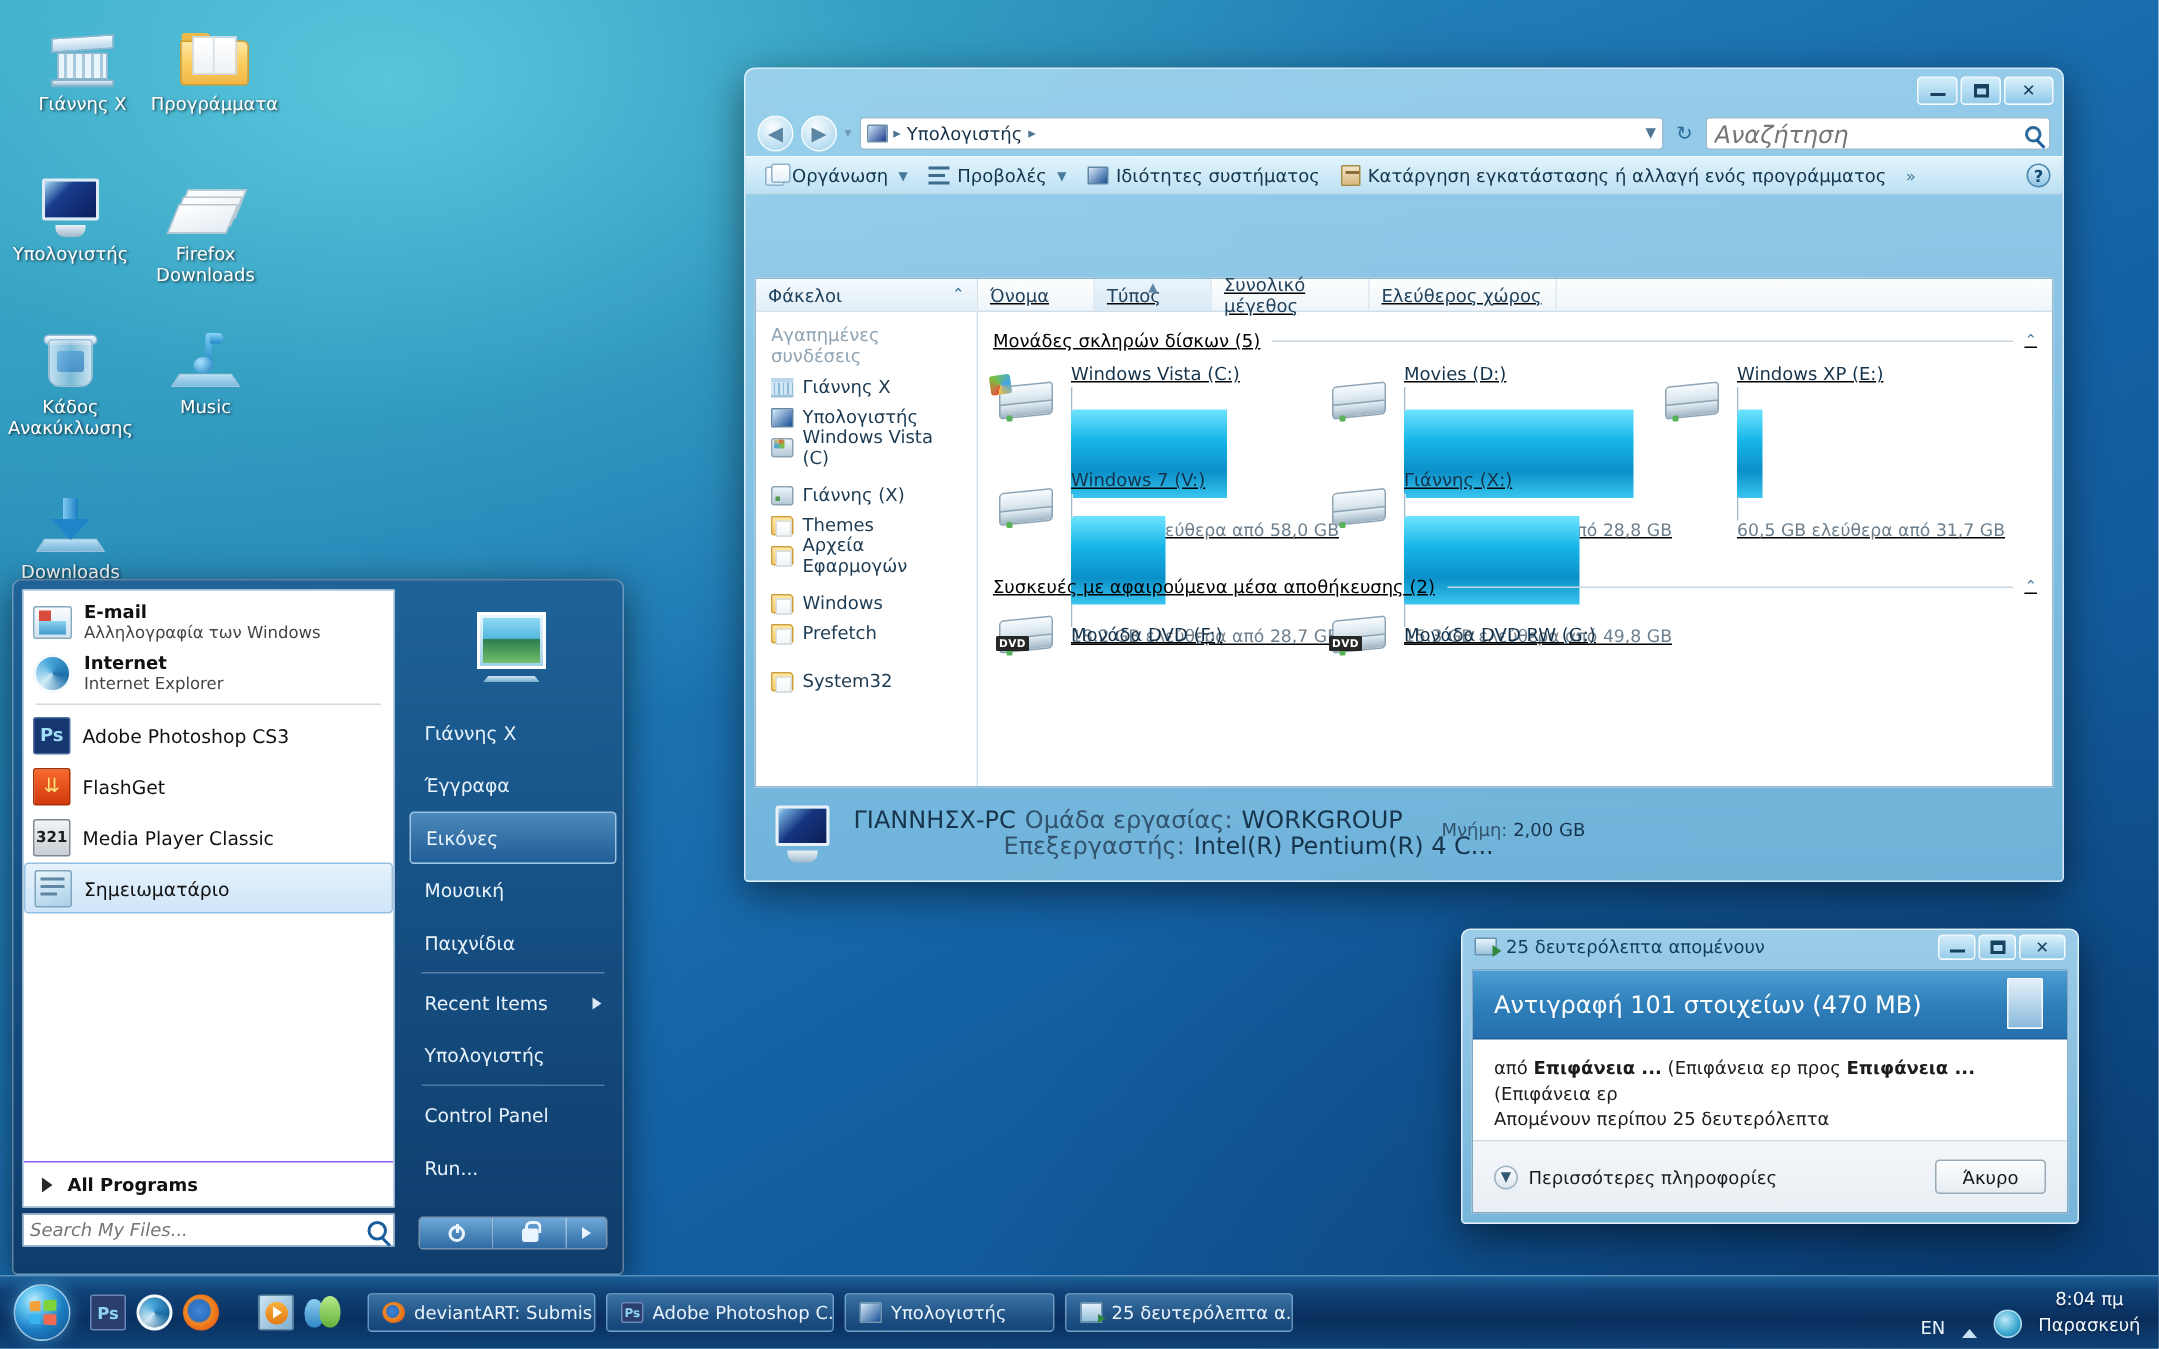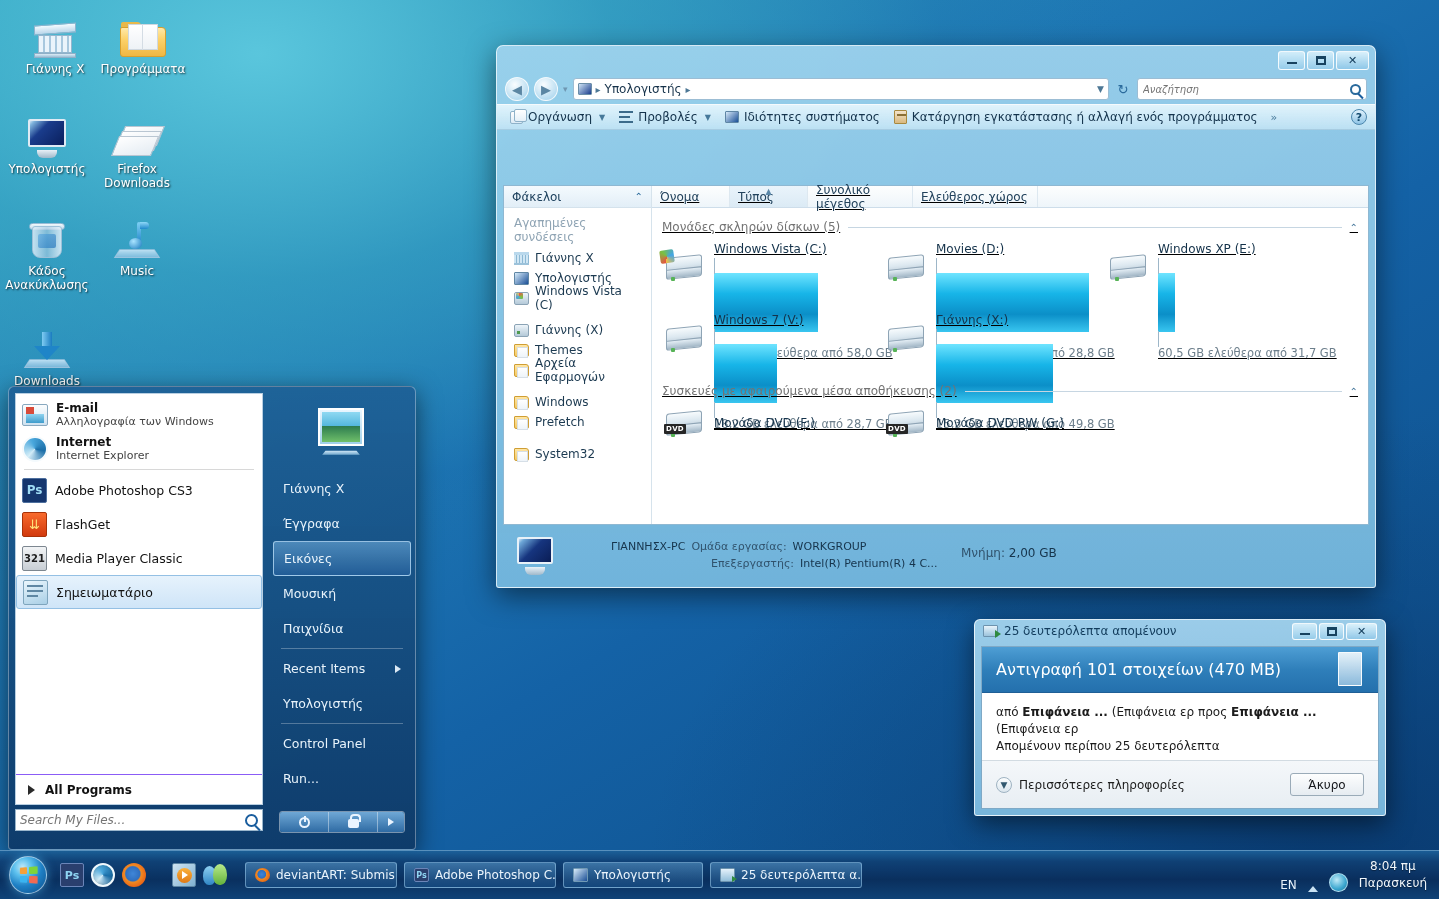--- a/index.html
+++ b/index.html
@@ -161,21 +161,21 @@
   .chev-sm { color:#6f97b2; font-size:9px; }
   .crumb { flex:1; height:22px; background:#fff; border:1px solid #9cbdd4; border-radius:3px;
     display:flex; align-items:center; padding:0 4px; gap:4px; font-size:12px; color:#16324a;}
   .crumb .pcico { width:14px;height:12px;background:linear-gradient(135deg,#cfe4f5,#1a3c8c);
     border:1px solid #6b8ea8; border-radius:1px;}
   .crumb .sep { color:#4d7795; font-size:10px; }
   .crumb .dd { margin-left:auto; color:#4d7795; font-size:9px;}
   .refr { width:18px;height:18px; color:#2a6a9c; font-size:13px; display:flex;align-items:center;justify-content:center;}
   .srch { width:230px; height:22px; background:#fff; border:1px solid #9cbdd4; border-radius:3px;
     display:flex; align-items:center; padding:0 5px;}
-  .srch input { border:0;outline:0;flex:1;font-size:10px;font-style:italic;color:#8a8a8a;
+  .srch input { border:0;outline:0;flex:1;font-size:16px;font-style:italic;color:#8a8a8a;
     font-family:inherit; background:transparent;}
   .ex-tools { height:26px; display:flex; align-items:center; gap:4px; padding:0 8px;
     background:linear-gradient(180deg, rgba(238,250,255,.85), rgba(198,230,246,.8));
     border-top:1px solid rgba(255,255,255,.85); border-bottom:1px solid rgba(130,178,208,.6);}
   .tbi { display:flex; align-items:center; gap:5px; padding:2px 5px; font-size:12px; color:#14334c;}
   .tbi .cv { font-size:8px; color:#46799a; margin-left:2px;}
   .i-org { width:13px;height:13px;background:linear-gradient(180deg,#fff,#dcebf6);
     border:1px solid #8fb2c9; border-radius:2px; position:relative;}
   .i-org::after{content:"";position:absolute;left:3px;top:-3px;width:11px;height:11px;
     background:linear-gradient(180deg,#fff,#e4f0f8); border:1px solid #8fb2c9;border-radius:2px;}
@@ -220,21 +220,21 @@
   .list-pane { flex:1; display:flex; flex-direction:column; min-width:0;text-decoration:underline;}
   .cols { height:22px; display:flex; background:linear-gradient(180deg,#fdfefe,#eef5fa);
     border-bottom:1px solid #cdddea;}
   .col { display:flex; align-items:center; padding:0 8px; font-size:12px; color:#22425c;
     border-right:1px solid #dde8f0; position:relative;}
   .col.sorted { background:linear-gradient(180deg,#eaf4fb,#dbeaf5); }
   .col .sar { position:absolute; left:50%; top:1px; transform:translateX(-50%);
     font-size:8px; color:#5a87a8;}
   .content { flex:1; padding:8px 10px 0 10px; overflow:hidden; position:relative;}
   .grp { display:flex; align-items:center; gap:8px; margin:4px 0 8px 0;}
-  .grp .gl { font-size:12px; color:#737373; white-space:nowrap;}
+  .grp .gl { font-size:12px; color:#000000; white-space:nowrap;}
   .grp .gline { flex:1; height:1px; background:#c6d6e2;}
   .grp .gchev { font-size:10px; color:#47789c;}
   .drives { display:flex; flex-wrap:wrap; }
   .drv-item { width:222px; display:flex; gap:8px; margin-bottom:12px; }
   .drv-gfx { width:44px; height:34px; position:relative; flex:none; margin-top:8px;}
   .drv-gfx .b1 { position:absolute; left:4px; top:6px; width:36px; height:20px;
     background:linear-gradient(180deg,#f7fbfd 0%,#dce8f0 45%,#aebfcd 100%);
     border:1px solid #8ea4b5; border-radius:3px; transform:skewY(-6deg);}
   .drv-gfx .b2 { position:absolute; left:4px; top:18px; width:36px; height:10px;
     background:linear-gradient(180deg,#e4eef5,#9fb4c4); border:1px solid #8ea4b5;
@@ -259,21 +259,21 @@
   .rm-item .nm { font-size:12px; color:#14324a;}
 
   .ex-status { position:absolute; left:6px; bottom:6px; right:6px; height:52px;
     display:flex; align-items:center; gap:12px; padding:0 10px;}
   .st-ico { width:44px;height:40px;position:relative; flex:none;}
   .st-ico .s { position:absolute;left:4px;top:2px;width:36px;height:27px;
     background:linear-gradient(135deg,#cfe4f5 0%,#6ea8d8 10%,#16357f 45%,#0a1d55 100%);
     border:2px solid #e8f1f8; border-radius:2px;}
   .st-ico .b { position:absolute;left:12px;bottom:0;width:20px;height:8px;
     background:linear-gradient(180deg,#eaf2f8,#a0b9cb); border-radius:0 0 6px 6px;}
-  .st-txt { font-size:11px; color:#16344c; line-height:17px;margin-left:42px;}
+  .st-txt { font-size:16px; color:#16344c; line-height:17px;}
   .st-row { display:flex; gap:6px; }
   .st-k { color:#31536d; }
   .st-mem { position:absolute; left:392px; top:8px; font-size:12px; color:#16344c;}
   .st-inner { position:relative; flex:1; }
 
   
   .copydlg { position:absolute; left:974px; top:619px; width:412px; height:197px;
     background:linear-gradient(180deg, rgba(166,214,240,.93), rgba(128,190,226,.92));
     border:1px solid rgba(255,255,255,.75); border-radius:6px 6px 3px 3px;
     box-shadow:0 8px 26px rgba(0,0,0,.5);}

